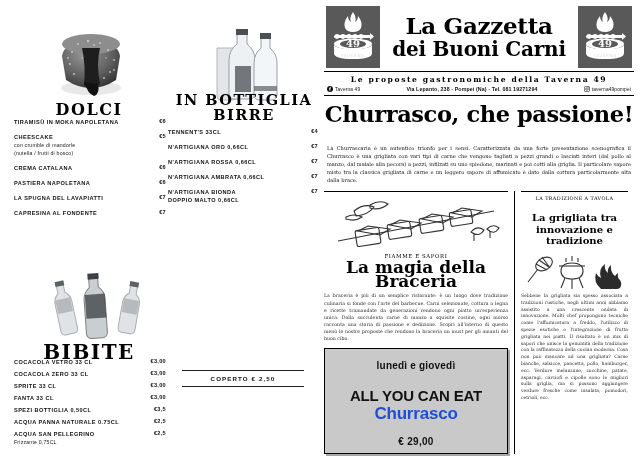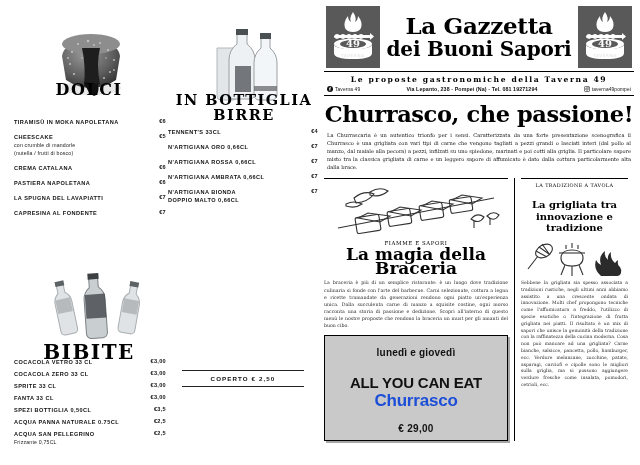--- a/index.html
+++ b/index.html
@@ -9,21 +9,21 @@
   
   .left{position:relative;width:320px;height:465px;background:#fff;box-sizing:border-box;padding:0;}
   .left-inner{position:relative;width:100%;height:100%;}
 
   .img-cake{position:absolute;left:44px;top:14px;width:94px;height:88px;}
   .img-beer{position:absolute;left:205px;top:14px;width:92px;height:92px;}
   .img-soda{position:absolute;left:38px;top:272px;width:122px;height:72px;}
 
   .sect-title{font-family:"DejaVu Serif",serif;font-weight:bold;letter-spacing:1.5px;text-align:center;color:#000;}
 
-  .dolci-title{position:absolute;left:14px;top:80px;width:150px;font-size:16px;}
+  .dolci-title{position:absolute;left:14px;top:100px;width:150px;font-size:16px;}
   .birre-title{position:absolute;left:168px;top:92px;width:152px;font-size:14.5px;line-height:15px;}
   .bibite-title{position:absolute;left:14px;top:340px;width:150px;font-size:20px;}
 
   .menu-list{position:absolute;}
   .dolci-list{left:14px;top:118px;width:152px;}
   .birre-list{left:168px;top:128px;width:150px;}
   .bibite-list{left:14px;top:358px;width:152px;}
 
   .mrow{display:flex;align-items:flex-start;justify-content:space-between;margin-bottom:7px;}
   .bibite-list .mrow{margin-bottom:4px;}
@@ -46,21 +46,21 @@
 
   .tagline{margin-top:3px;border-top:1.4px solid #000;padding-top:3px;text-align:center;
     font-family:"DejaVu Serif",serif;font-size:7.6px;letter-spacing:1.6px;font-weight:bold;color:#000;}
   .inforow{display:flex;align-items:center;justify-content:space-between;
     border-bottom:1.4px solid #000;padding:2px 3px 3px 3px;font-size:4.8px;letter-spacing:.15px;color:#111;}
   .info-item{display:flex;align-items:center;gap:2px;}
   .info-mid{font-weight:700;font-size:5.3px;letter-spacing:.1px;}
   .glyph{width:6px;height:6px;flex:0 0 auto;}
 
   .headline{font-family:"DejaVu Serif",serif;font-weight:bold;font-size:22.5px;line-height:26px;
-    text-align:center;color:#000;margin:5px 0 4px 0;letter-spacing:-.4px;}
+    text-align:center;color:#000;margin:5px 0 17px 0;letter-spacing:-.4px;}
 
   .lede{font-family:"DejaVu Serif",serif;font-size:5.1px;line-height:8.1px;text-align:justify;color:#111;padding:0 3px;}
 
   .twocol{display:flex;margin-top:7px;gap:0;}
   .colA{width:190px;padding-right:6px;box-sizing:border-box;}
   .colB{width:114px;padding-left:6px;box-sizing:border-box;border-left:1px solid #000;}
 
   .rule-top{border-top:1.6px solid #000;margin-bottom:3px;}
   .kicker{font-family:"DejaVu Serif",serif;font-size:5.4px;letter-spacing:.6px;text-align:center;color:#000;margin-top:2px;}
   .sub-head{font-family:"DejaVu Serif",serif;font-weight:bold;font-size:17px;line-height:14px;text-align:center;color:#000;margin:1px 0 4px 0;}
@@ -262,21 +262,21 @@
           <ellipse cx="27" cy="38" rx="19" ry="5.5"></ellipse>
           <path d="M8 38 v9 q0 6 19 6 q19 0 19 -6 v-9 q0 5 -19 5 q-19 0 -19 -5 Z"></path>
         </g>
         <ellipse cx="27" cy="38" rx="13" ry="4" fill="#595959"></ellipse>
         <text x="27" y="41" font-family="DejaVu Serif, serif" font-size="10" font-weight="bold" fill="#fff" text-anchor="middle">49</text>
         <text x="27" y="51" font-family="DejaVu Sans, sans-serif" font-size="4.2" letter-spacing=".6" fill="#dcdcdc" text-anchor="middle">TAVERNA</text>
       </svg>
 
       <div class="mast-words">
         <div class="mast-l1">La Gazzetta</div>
-        <div class="mast-l2">dei Buoni Sapori</div>
+        <div class="mast-l2">dei Buoni Carni</div>
       </div>
 
       <svg class="logo" viewBox="0 0 54 62">
         <rect x="0" y="0" width="54" height="62" fill="#595959"></rect>
         <g fill="#fff">
           <path d="M27 6 q-4 6 -2 10 q-3 -2 -3 -6 q-5 6 -3 12 q2 4 8 4 q6 0 8 -4 q2 -6 -3 -12 q0 4 -3 6 q2 -4 -2 -10 Z"></path>
           <rect x="8" y="29" width="38" height="3" rx="1.5"></rect>
           <circle cx="11" cy="30.5" r="2.4"></circle>
             <circle cx="17" cy="30.5" r="2.4"></circle>
             <circle cx="23" cy="30.5" r="2.4"></circle>

